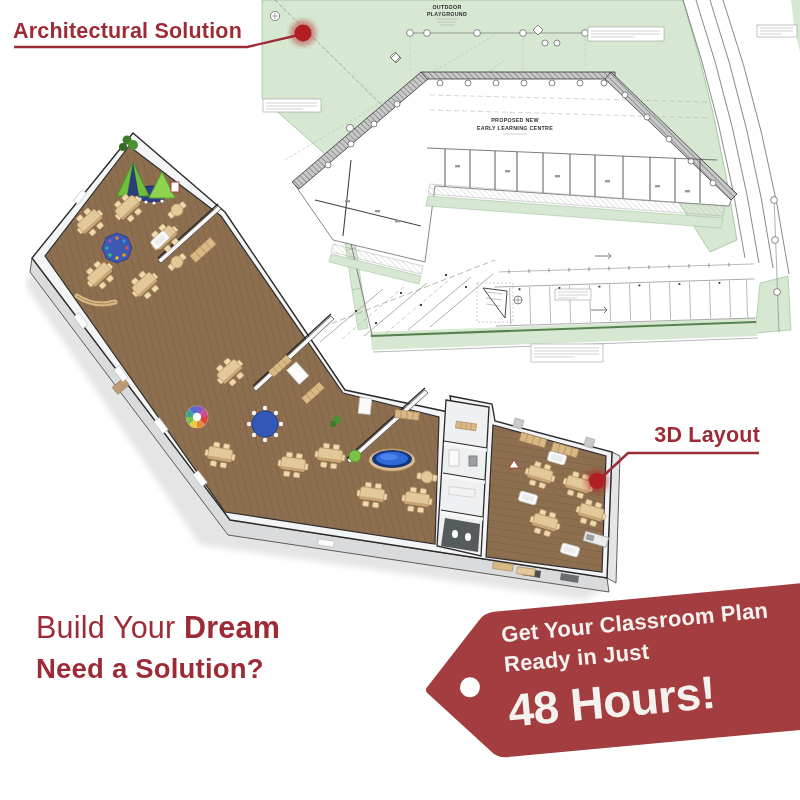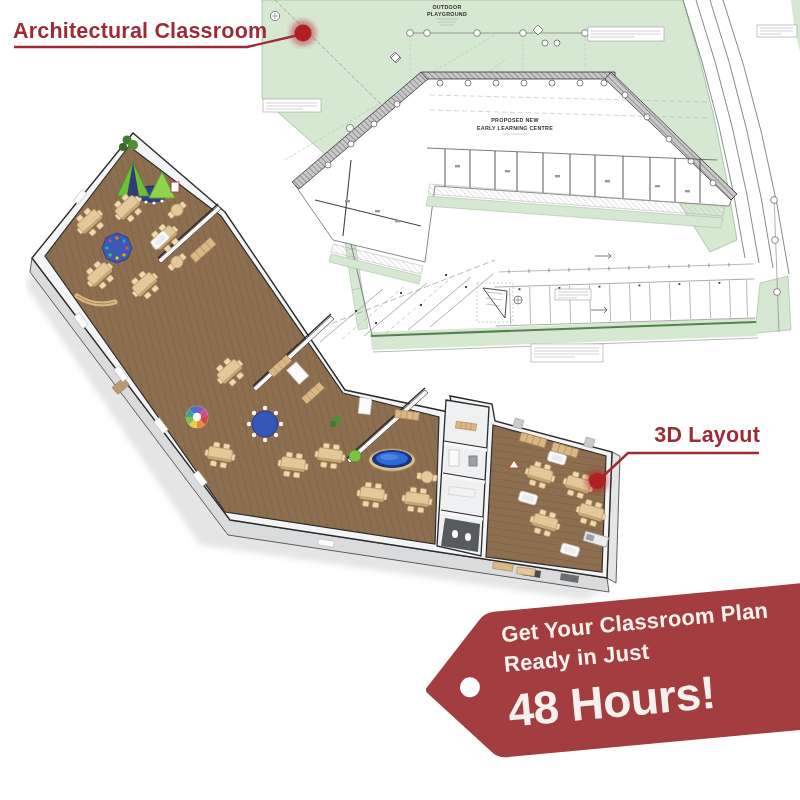--- a/index.html
+++ b/index.html
@@ -439,25 +439,27 @@
       </filter>
     </defs>
   <path d="M14,47 L247,47 L303,34" stroke="var(--maroon)" stroke-width="2.4" fill="none"></path>
   <circle cx="303" cy="33" r="13" style="fill:var(--dot-red)" opacity=".45" filter="url(#dotGlow)"></circle>
   <circle cx="303" cy="33" r="8.5" style="fill:var(--dot-red)"></circle>
   <path d="M759,453 L628,453 L598,481" stroke="var(--maroon)" stroke-width="2.4" fill="none"></path>
   <circle cx="597" cy="481" r="12" style="fill:var(--dot-red)" opacity=".45" filter="url(#dotGlow)"></circle>
   <circle cx="597" cy="481" r="8" style="fill:var(--dot-red)"></circle>
 </svg>
 
-<div class="abs callout-label" id="arch-label">Architectural Classroom</div>
+<div class="abs callout-label" id="arch-label">Architectural Solution</div>
 
 <div class="abs callout-label" id="layout3d-label">3D Layout</div>
 
 <div class="abs" id="headline">
+  <div><span>Build Your </span><span class="hl-bold">Dream</span></div>
+  <div class="hl-solution">Need a Solution?</div>
 </div>
 
 <div class="abs" id="tag-wrap">
   <svg width="400" height="180" viewBox="0 0 400 180">
     <circle cx="46" cy="93" r="11.5" fill="rgba(0,0,0,.18)"></circle>
     <path d="M4,90 L62,28 Q67,22 75,22 L398,22 L398,160 L75,160 Q67,160 62,154 Z" style="fill:var(--tag-red);stroke:var(--tag-red)" stroke-width="8" stroke-linejoin="round"></path>
     <circle cx="44" cy="91" r="10" fill="#ffffff"></circle>
   </svg>
   <div id="tag-text">
     <div class="tag-line">Get Your Classroom Plan</div>

